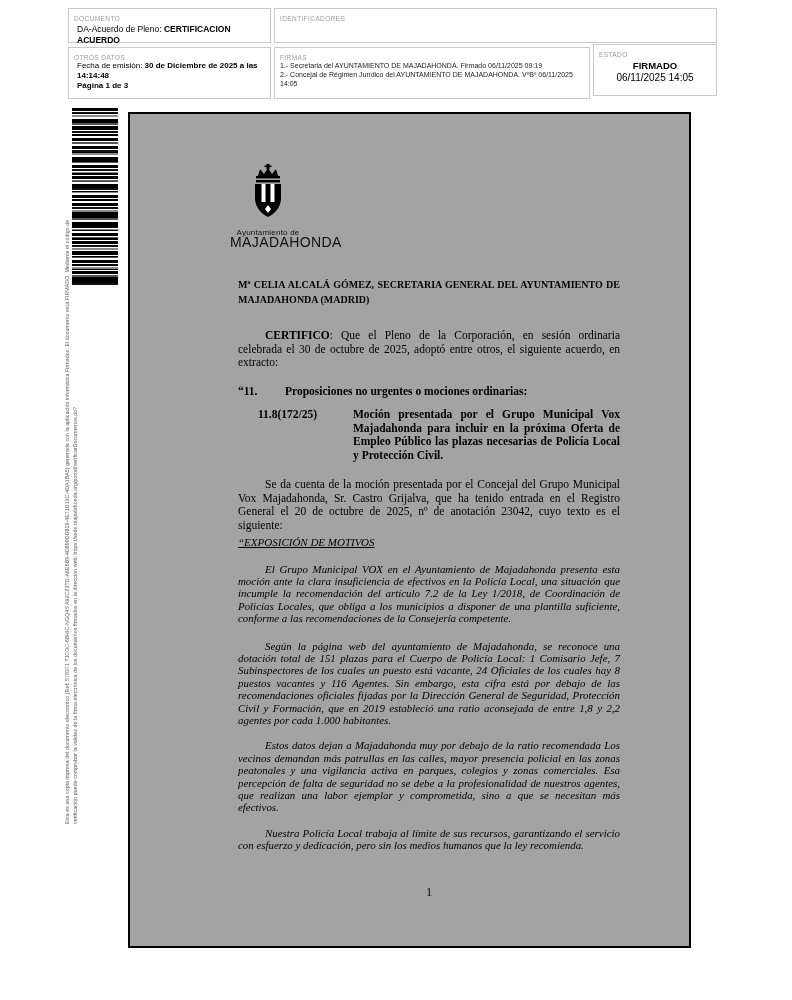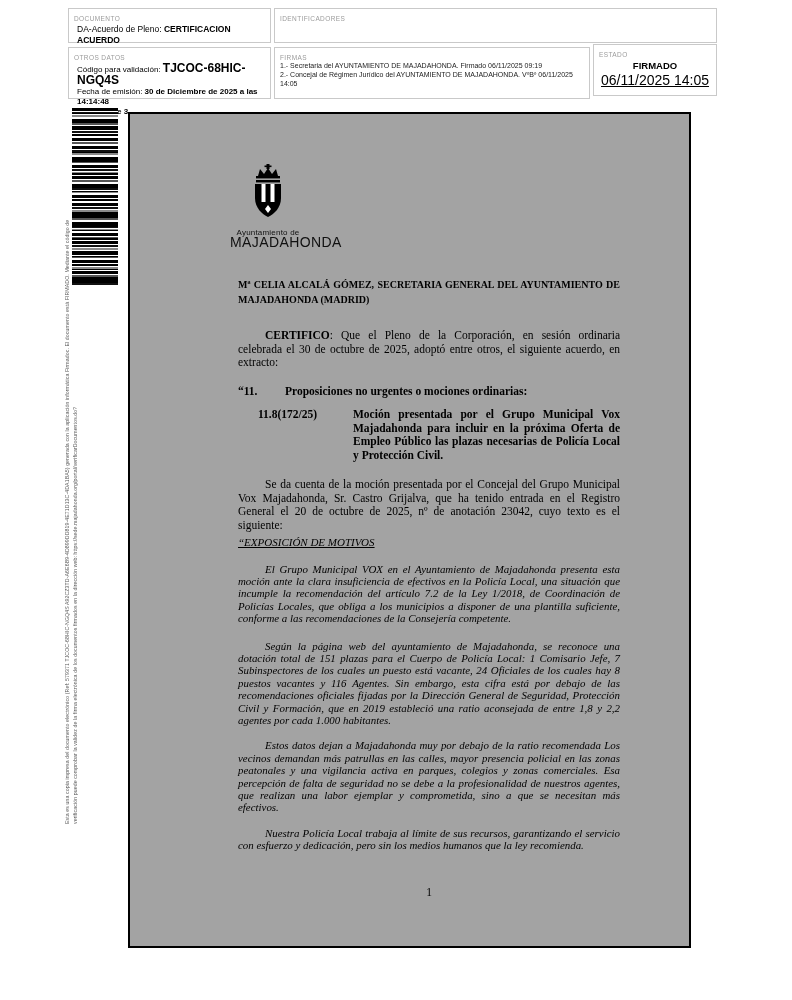--- a/index.html
+++ b/index.html
@@ -36,21 +36,21 @@
   .otros-line { font-size: 8px; line-height: 10px; margin-left: 3px; }
   .otros-line.first { margin-top: 2px; }
   .codigo-value { font-weight: bold; font-size: 12px; }
 
   .firmas-item { font-size: 7px; line-height: 9px; color: #222; }
   .box-firmas .firmas-item:first-of-type { margin-top: 2px; }
 
   .box-estado { text-align: center; }
   .estado-label { text-align: left; }
   .estado-status { font-weight: bold; font-size: 9.5px; margin-top: 2px; }
-  .estado-date { font-size: 14px; margin-top: 1px; text-decoration: underline; }
+  .estado-date { font-size: 10px; margin-top: 1px; }
 
   
   .barcode {
     position: absolute;
     left: 72px; top: 108px;
     width: 46px; height: 178px;
     background-image:
       repeating-linear-gradient(180deg, #000 0 2px, rgba(0,0,0,0) 2px 5px, #000 5px 6px, rgba(0,0,0,0) 6px 9px, rgba(0,0,0,0) 9px 13px),
       repeating-linear-gradient(180deg, #000 0 3px, #fff 3px 4px, #111 4px 6px, #fff 6px 7px, #8a8a8a 7px 9px, #fff 9px 11px, #000 11px 14px, #fff 14px 15px, #555 15px 17px, #fff 17px 19px);
   }
@@ -158,21 +158,20 @@
   <div class="doc-line"><span>DA-Acuerdo de Pleno: </span><span class="bold">CERTIFICACION ACUERDO</span></div>
   <div class="doc-line bold">PLENO 30-10-2025 PUNTO 11.8</div>
 </div>
 
 <div class="hdr-box box-identificadores">
   <div class="hdr-label">IDENTIFICADORES</div>
 </div>
 
 <div class="hdr-box box-otros">
   <div class="hdr-label">OTROS DATOS</div>
-  <div class="otros-line first"><span>Código para validación: </span><span class="codigo-value">TJCOC-68HIC-NGQ4S</span></div>
   <div class="otros-line"><span>Fecha de emisión: </span><span class="bold">30 de Diciembre de 2025 a las 14:14:48</span></div>
   <div class="otros-line bold">Página 1 de 3</div>
 </div>
 
 <div class="hdr-box box-firmas">
   <div class="hdr-label">FIRMAS</div>
   <div class="firmas-item">1.- Secretaria del AYUNTAMIENTO DE MAJADAHONDA. Firmado 06/11/2025 09:19</div>
   <div class="firmas-item">2.- Concejal de Régimen Jurídico del AYUNTAMIENTO DE MAJADAHONDA. VºBº 06/11/2025 14:05</div>
 </div>
 

